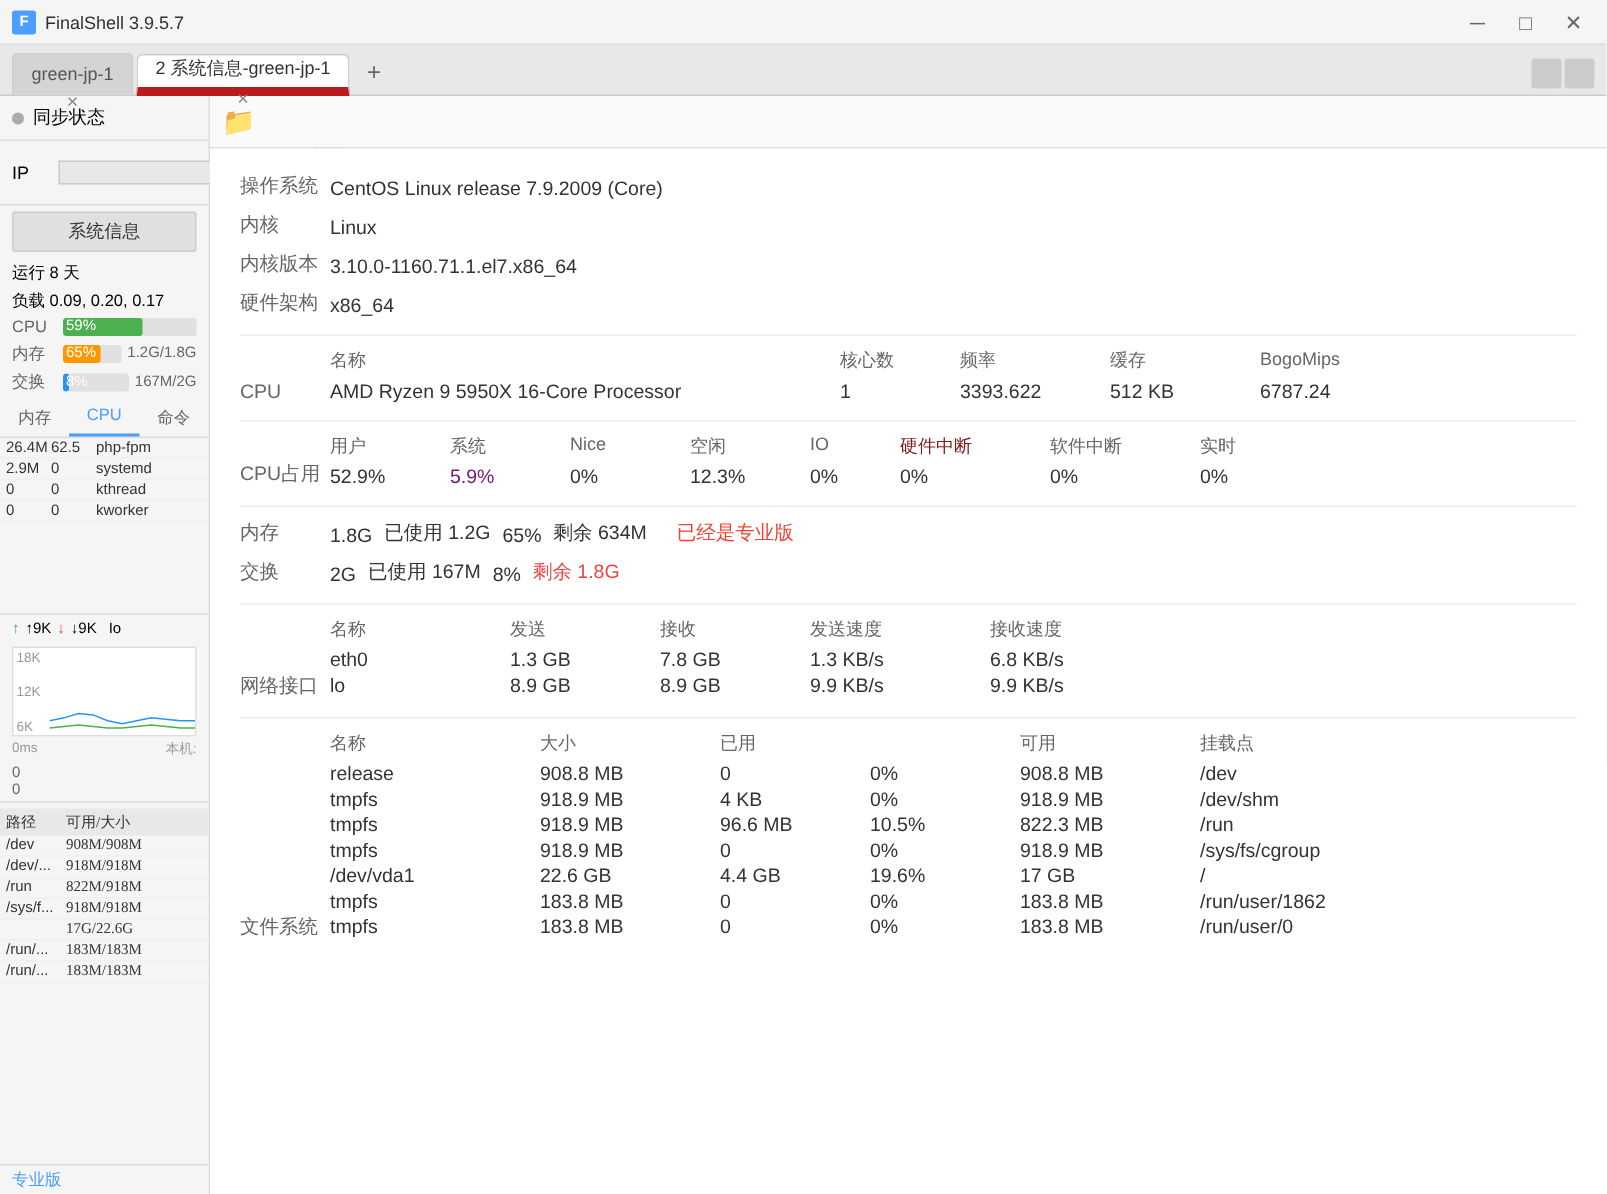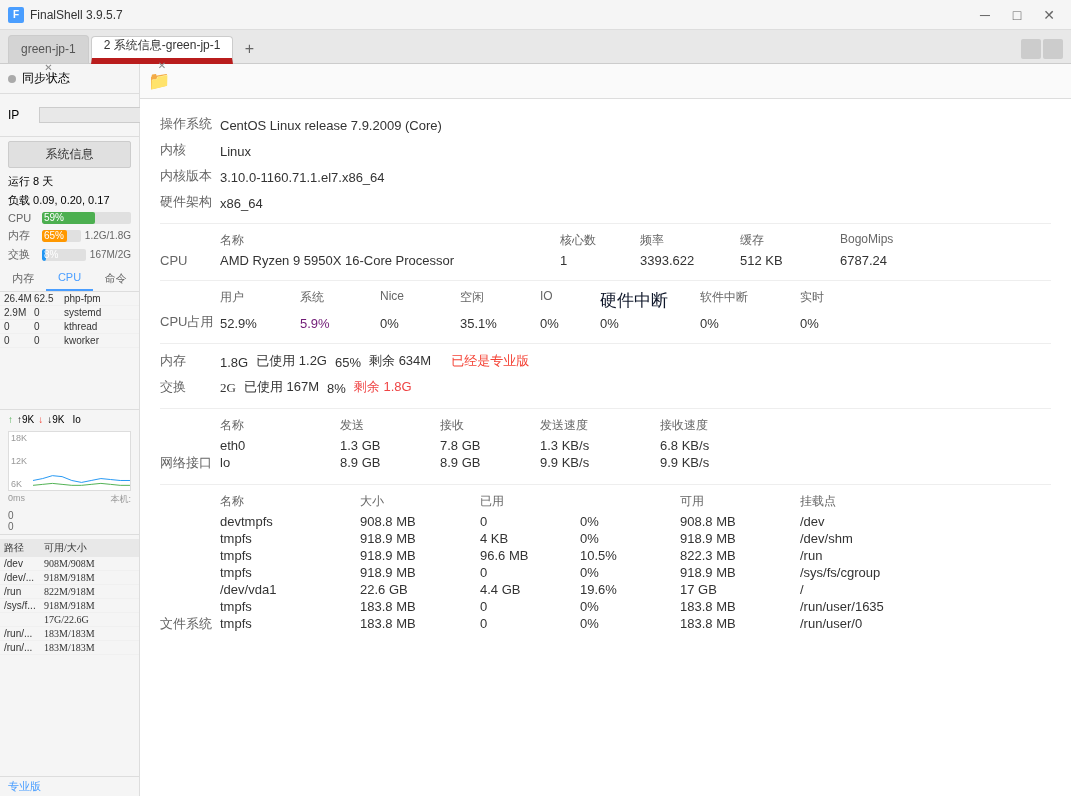--- a/index.html
+++ b/index.html
@@ -342,29 +342,29 @@
       <div class="info-section">
         <div class="info-row">
           <span class="info-label">CPU占用</span>
           <div>
             <div style="display:flex; gap:0; margin-bottom:4px;">
               <span style="width:80px; color:#666; font-size:12px;">用户</span>
               <span style="width:80px; color:#666; font-size:12px;">系统</span>
               <span style="width:80px; color:#666; font-size:12px;">Nice</span>
               <span style="width:80px; color:#666; font-size:12px;">空闲</span>
               <span style="width:60px; color:#666; font-size:12px;">IO</span>
-              <span style="width:100px; color:#0f172a; font-size:17px;">硬件中断</span>
+              <span style="width:100px; color:#7f1d1d; font-size:12px;">硬件中断</span>
               <span style="width:100px; color:#666; font-size:12px;">软件中断</span>
               <span style="width:60px; color:#666; font-size:12px;">实时</span>
             </div>
             <div style="display:flex; gap:0;">
               <span style="width:80px; font-size:13px; color:#333;">52.9%</span>
               <span style="width:80px; font-size:13px; color:#701a75;">5.9%</span>
               <span style="width:80px; font-size:13px; color:#333;">0%</span>
-              <span style="width:80px; font-size:13px; color:#333;">35.1%</span>
+              <span style="width:80px; font-size:13px; color:#333;">12.3%</span>
               <span style="width:60px; font-size:13px; color:#333;">0%</span>
               <span style="width:100px; font-size:13px; color:#333;">0%</span>
               <span style="width:100px; font-size:13px; color:#333;">0%</span>
               <span style="width:60px; font-size:13px; color:#333;">0%</span>
             </div>
           </div>
         </div>
       </div>
 
       <hr class="divider">
@@ -373,21 +373,21 @@
         <div class="info-row">
           <span class="info-label">内存</span>
           <span style="font-size:13px; color:#333;">1.8G</span>
           <span style="font-size:13px; color:#333; margin-left:8px;">已使用 1.2G</span>
           <span style="font-size:13px; color:#333; margin-left:8px;">65%</span>
           <span style="font-size:13px; color:#333; margin-left:8px;">剩余 634M</span>
           <span class="pro-badge">已经是专业版</span>
         </div>
         <div class="info-row">
           <span class="info-label">交换</span>
-          <span style="font-size:13px; color:#333;font-family:Liberation Serif, serif;">2G</span>
+          <span style="font-size:13px; color:#333;">2G</span>
           <span style="font-size:13px; color:#333; margin-left:8px;">已使用 167M</span>
           <span style="font-size:13px; color:#333; margin-left:8px;">8%</span>
           <span style="font-size:13px; color:#ef4444; margin-left:8px;">剩余 1.8G</span>
         </div>
       </div>
 
       <hr class="divider">
 
       <div class="info-section">
         <div class="info-row">
@@ -426,21 +426,21 @@
           <div>
             <div class="fs-table-header">
               <span class="fs-col fs-col-name">名称</span>
               <span class="fs-col fs-col-size">大小</span>
               <span class="fs-col fs-col-used">已用</span>
               <span class="fs-col fs-col-pct"></span>
               <span class="fs-col fs-col-avail">可用</span>
               <span class="fs-col fs-col-mount">挂载点</span>
             </div>
             <div class="data-row">
-              <span class="data-val fs-col-name">devtmpfs</span>
+              <span class="data-val fs-col-name">release</span>
               <span class="data-val fs-col-size">908.8 MB</span>
               <span class="data-val fs-col-used">0</span>
               <span class="data-val fs-col-pct">0%</span>
               <span class="data-val fs-col-avail">908.8 MB</span>
               <span class="data-val fs-col-mount">/dev</span>
             </div>
             <div class="data-row">
               <span class="data-val fs-col-name">tmpfs</span>
               <span class="data-val fs-col-size">918.9 MB</span>
               <span class="data-val fs-col-used">4 KB</span>
@@ -471,21 +471,21 @@
               <span class="data-val fs-col-pct">19.6%</span>
               <span class="data-val fs-col-avail">17 GB</span>
               <span class="data-val fs-col-mount">/</span>
             </div>
             <div class="data-row">
               <span class="data-val fs-col-name">tmpfs</span>
               <span class="data-val fs-col-size">183.8 MB</span>
               <span class="data-val fs-col-used">0</span>
               <span class="data-val fs-col-pct">0%</span>
               <span class="data-val fs-col-avail">183.8 MB</span>
-              <span class="data-val fs-col-mount">/run/user/1635</span>
+              <span class="data-val fs-col-mount">/run/user/1862</span>
             </div>
             <div class="data-row">
               <span class="data-val fs-col-name">tmpfs</span>
               <span class="data-val fs-col-size">183.8 MB</span>
               <span class="data-val fs-col-used">0</span>
               <span class="data-val fs-col-pct">0%</span>
               <span class="data-val fs-col-avail">183.8 MB</span>
               <span class="data-val fs-col-mount">/run/user/0</span>
             </div>
           </div>

